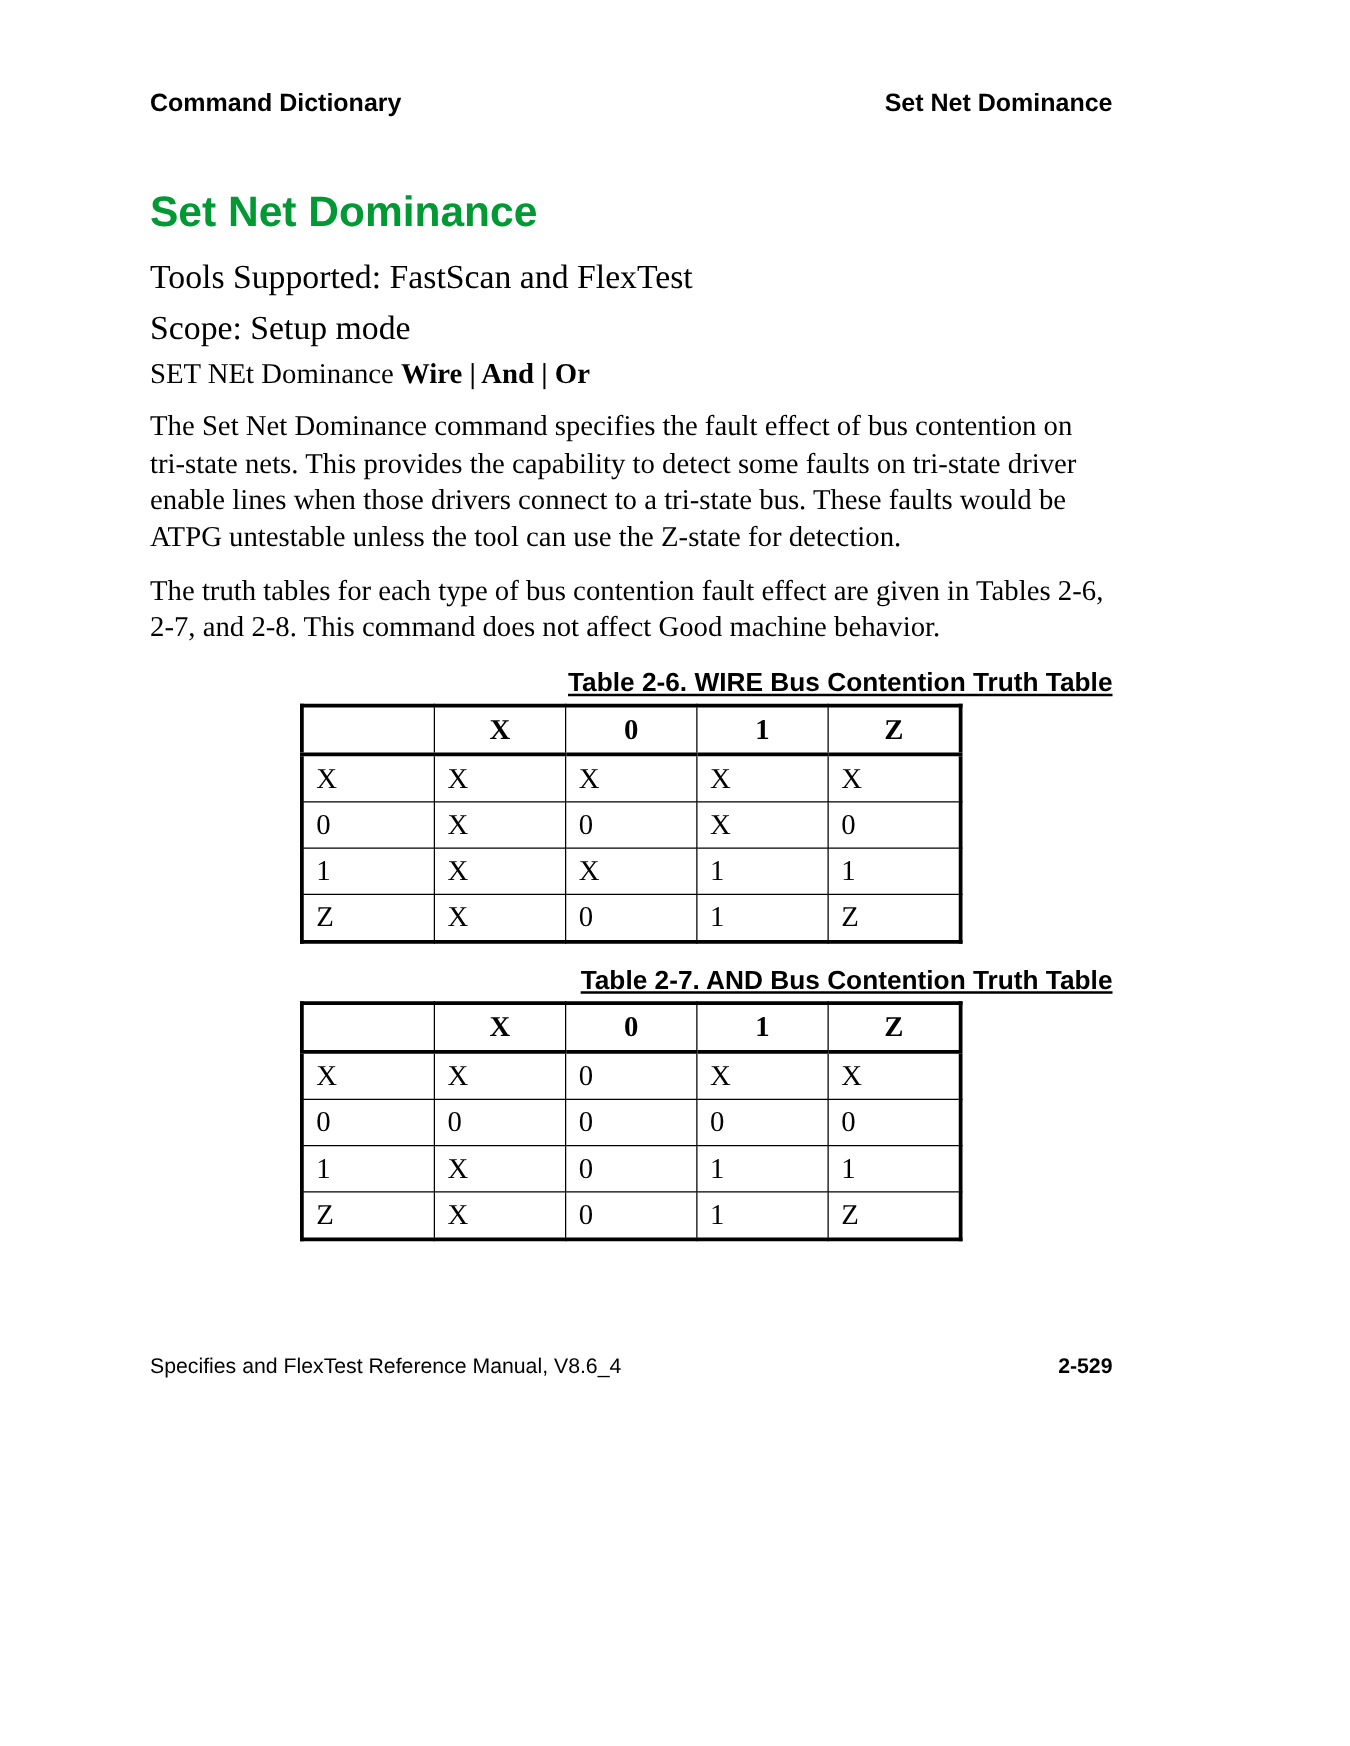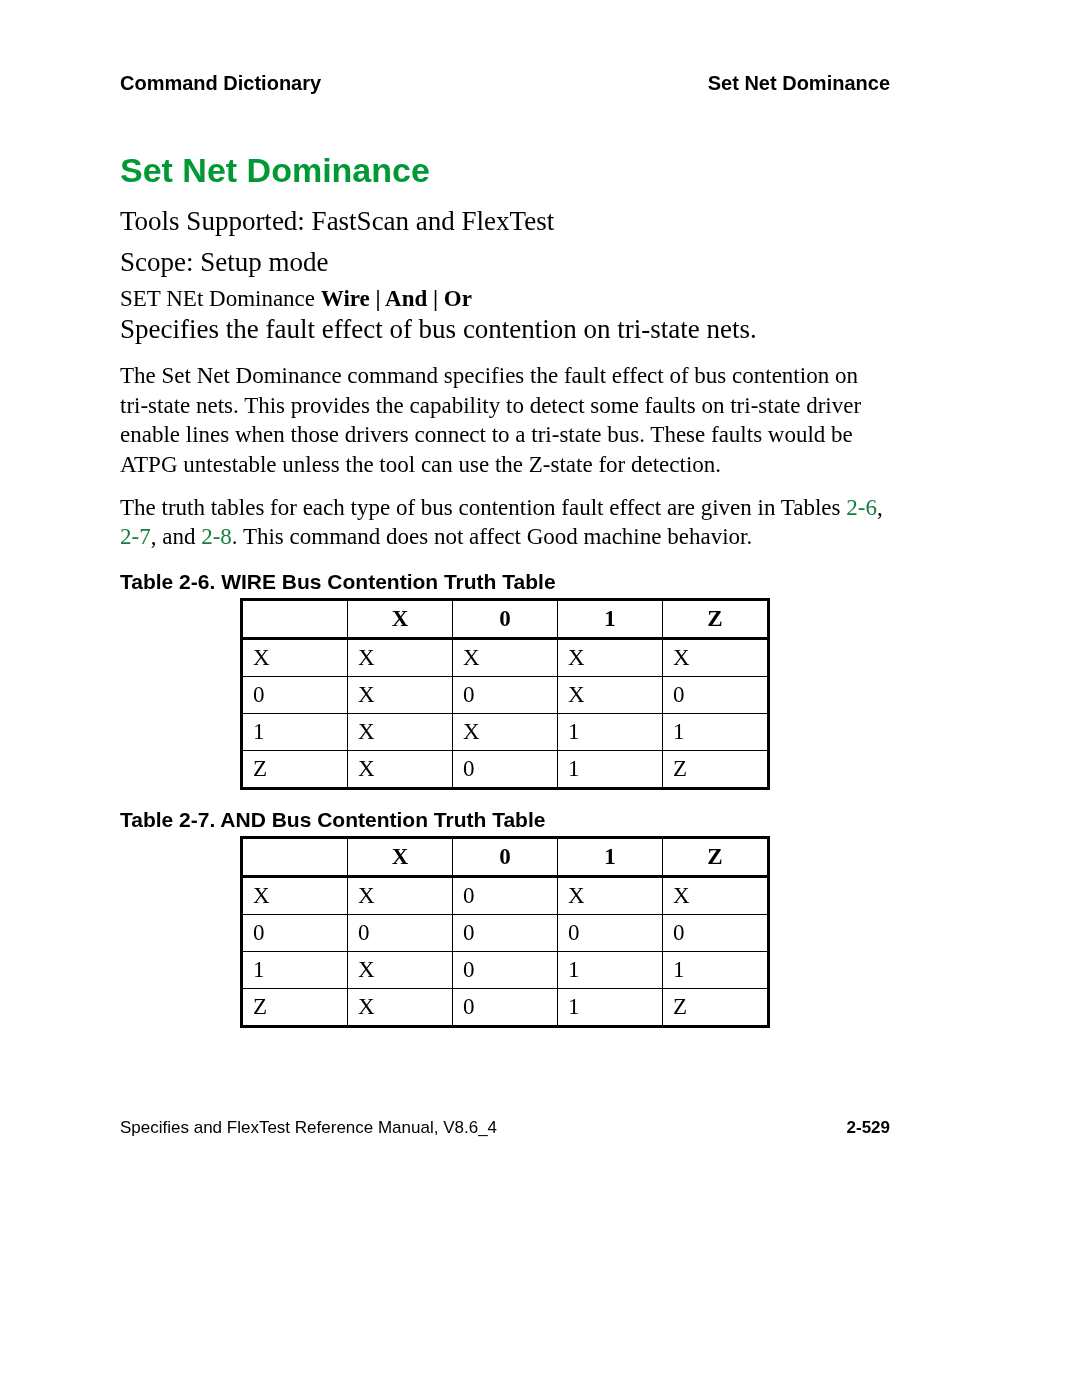--- a/index.html
+++ b/index.html
@@ -46,28 +46,29 @@
     font-weight: bold;
     font-size: 22px;
     margin: 26px 0 8px 0;
   }
   .usage-line {
     font-size: 23px;
     margin: 2px 0 0 0;
   }
   .usage-line .bold { font-weight: bold; }
   .xref {
-    color: #15803d;
+    color: #000000;
   }
   .table-caption {
     font-family: Arial, Helvetica, sans-serif;
     font-weight: bold;
     font-size: 21px;
-    text-align: left;
+    text-align: right;
     margin: 18px 0 4px 0;
+    text-decoration: underline;
   }
   table.truth {
     border-collapse: collapse;
     margin: 0 auto;
     font-size: 23px;
   }
   table.truth th, table.truth td {
     border: 1px solid #000;
     width: 84px;
     height: 36px;
@@ -112,21 +113,20 @@
 
   <h1 class="title">Set Net Dominance</h1>
 
   <p class="body-text">Tools Supported: FastScan and FlexTest</p>
   <p class="body-text">Scope: Setup mode</p>
 
   <p class="usage-line">
     <span>SET NEt Dominance </span><span class="bold">Wire | And | Or</span>
   </p>
 
-  <p class="body-text">Specifies the fault effect of bus contention on tri-state nets.</p>
   <p class="para">The Set Net Dominance command specifies the fault effect of bus contention on tri-state nets. This provides the capability to detect some faults on tri-state driver enable lines when those drivers connect to a tri-state bus. These faults would be ATPG untestable unless the tool can use the Z-state for detection.</p>
   <p class="para">
     <span>The truth tables for each type of bus contention fault effect are given in Tables </span><span class="xref">2-6</span><span>, </span><span class="xref">2-7</span><span>, and </span><span class="xref">2-8</span><span>. This command does not affect Good machine behavior.</span>
   </p>
 
   <div class="table-caption">Table 2-6. WIRE Bus Contention Truth Table</div>
   <table class="truth">
     <thead>
       <tr>
         <th></th>

